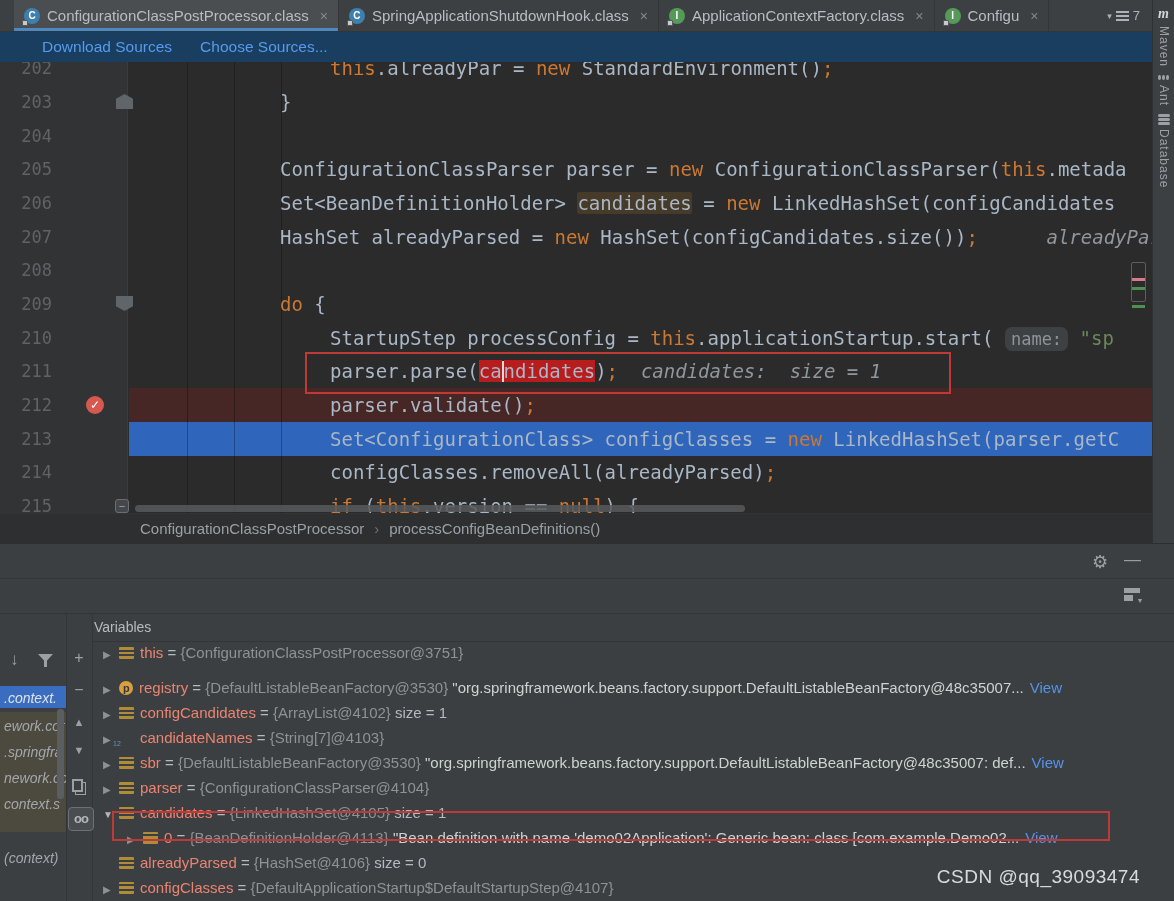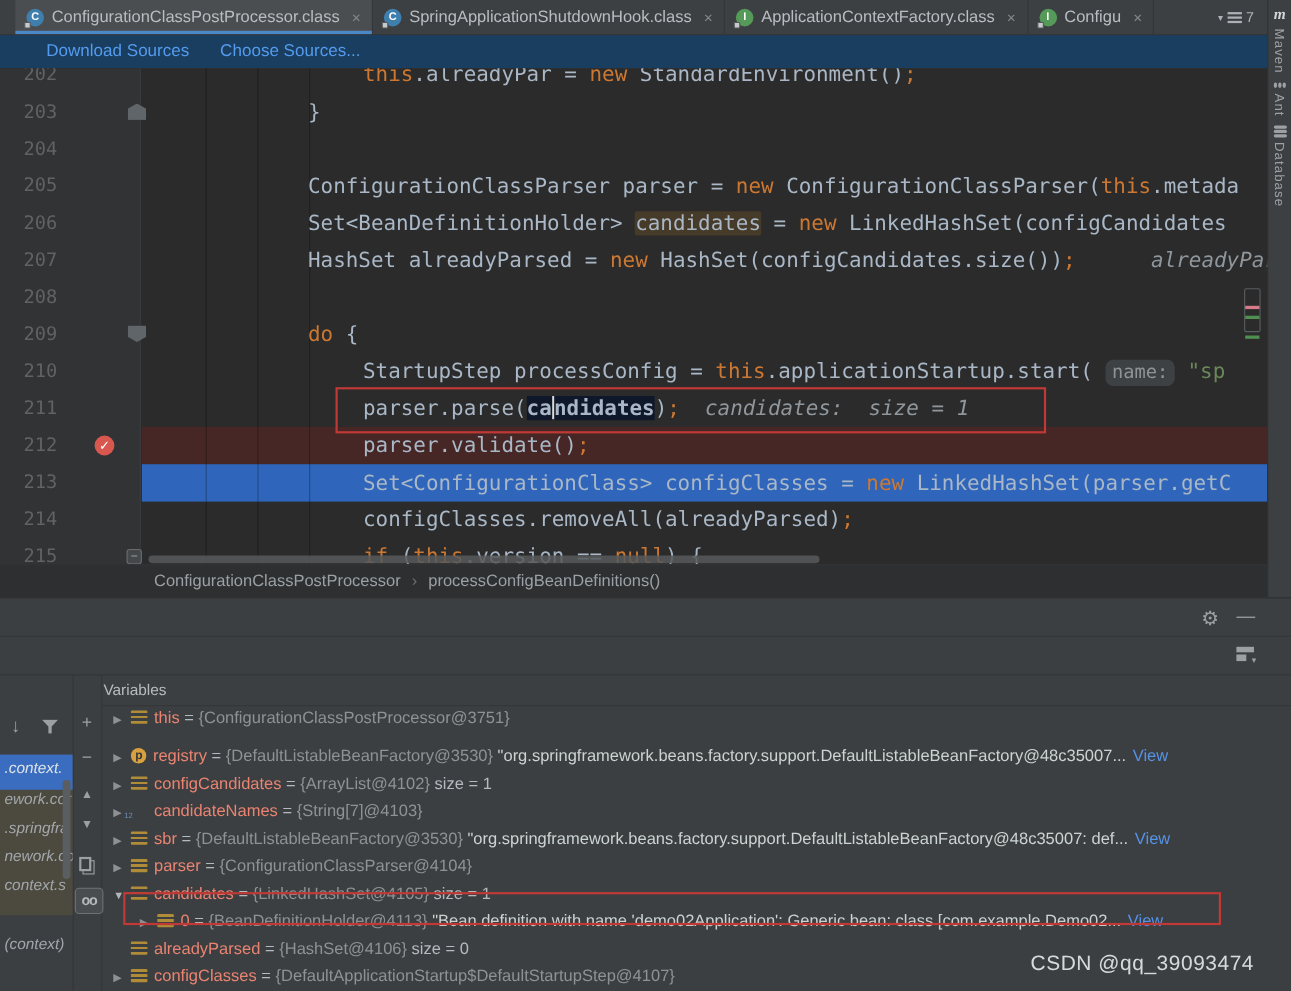--- a/index.html
+++ b/index.html
@@ -49,21 +49,21 @@
   #gutterbg { left:0; top:0; width:128px; height:451px; background:#313335; border-right:1px solid #3a3d40; }
   .rowbg { left:129px; right:0; height:34px; }
   .rowbg.bp   { background:#462726; }
   .rowbg.exec { background:#2f65ba; }
   .lnum { left:0; width:52px; text-align:right; color:#606366; font:17px "DejaVu Sans Mono",monospace; line-height:34px; }
   .codeline { white-space:pre; font:19px "DejaVu Sans Mono",monospace; line-height:34px; color:#a9b7c6; }
   .codeline .k { color:#cc7832; }
   .codeline .s { color:#6a8759; }
   .codeline .hint { color:#8f969c; font-style:italic; }
   .codeline .hl  { background:#463a28; border-radius:2px; }
-  .codeline .hlc { background:#0f172a;font-weight:bold; }
+  .codeline .hlc { background:#b91c1c; }
   .codeline .chip { display:inline-block; background:#3e4144; border-radius:7px; color:#909396;
                     font-size:17px; padding:0 6px; line-height:24px; vertical-align:baseline; }
   .caret { display:inline-block; width:0; border-left:2px solid #d8dadc; height:21px; vertical-align:-4px; }
   .guide { top:0; width:1px; height:451px; background:rgba(0,0,0,.28); }
   .fold { width:17px; height:15px; background:#60656a; }
   .fold.up   { clip-path:polygon(50% 0,100% 32%,100% 100%,0 100%,0 32%); }
   .fold.down { clip-path:polygon(0 0,100% 0,100% 68%,50% 100%,0 68%); }
   .foldbox { width:14px; height:14px; border:1px solid #6a6e71; border-radius:3px; background:#45484b;
              color:#a4a8ab; font-size:11px; line-height:12px; text-align:center; }
   .bpdot { width:18px; height:18px; border-radius:50%; background:#d8584f; color:#fff;
@@ -83,21 +83,21 @@
   .hline { left:0; width:1174px; height:1px; background:#333638; }
   .vline { width:1px; background:#333638; }
   .toolicon { color:#9da0a3; font-size:17px; }
   .layout-icon { width:16px; height:13px; position:relative; }
   .layout-icon i { position:absolute; background:#9da0a3; }
   .layout-icon .a { left:0; top:0; width:16px; height:5px; }
   .layout-icon .b { left:0; top:7px; width:9px; height:6px; }
   .layout-icon .c { position:absolute; right:-2px; bottom:-4px; color:#9da0a3; font-size:8px; }
 
   #vars-title { font-size:14px; color:#b7bbbe; }
-  .frame-row { left:0; width:66px; height:32px; font-size:14px; font-style:italic; color:#a3a6ab;
+  .frame-row { left:0; width:66px; height:22px; font-size:14px; font-style:italic; color:#a3a6ab;
                line-height:25px; padding-left:4px; white-space:nowrap; overflow:hidden; }
   .frame-row.sel { background:#3a6dbf; color:#dde3e8; }
   #frames-olive { left:0; width:66px; background:#4c4a3f; }
   #frames-scroll { left:57px; width:7px; background:#5b5e61; border-radius:3px; }
 
   .stripbtn { color:#9da0a3; font-size:16px; text-align:center; width:26px; }
   .copy-icon { width:11px; height:13px; border:2px solid #9da0a3; box-shadow:3px 3px 0 -1px #3c3f41, 3px 3px 0 0 #9da0a3; }
   .watch-btn { width:26px; height:24px; background:#494d4f; border:1px solid #6e7173; border-radius:4px;
                color:#b4b8bb; font-weight:bold; font-size:13px; text-align:center; line-height:21px; letter-spacing:-1px;}
   .funnel { width:15px; height:13px; background:#9da0a3; clip-path:polygon(0 0,100% 0,60% 50%,60% 100%,40% 100%,40% 50%); }

